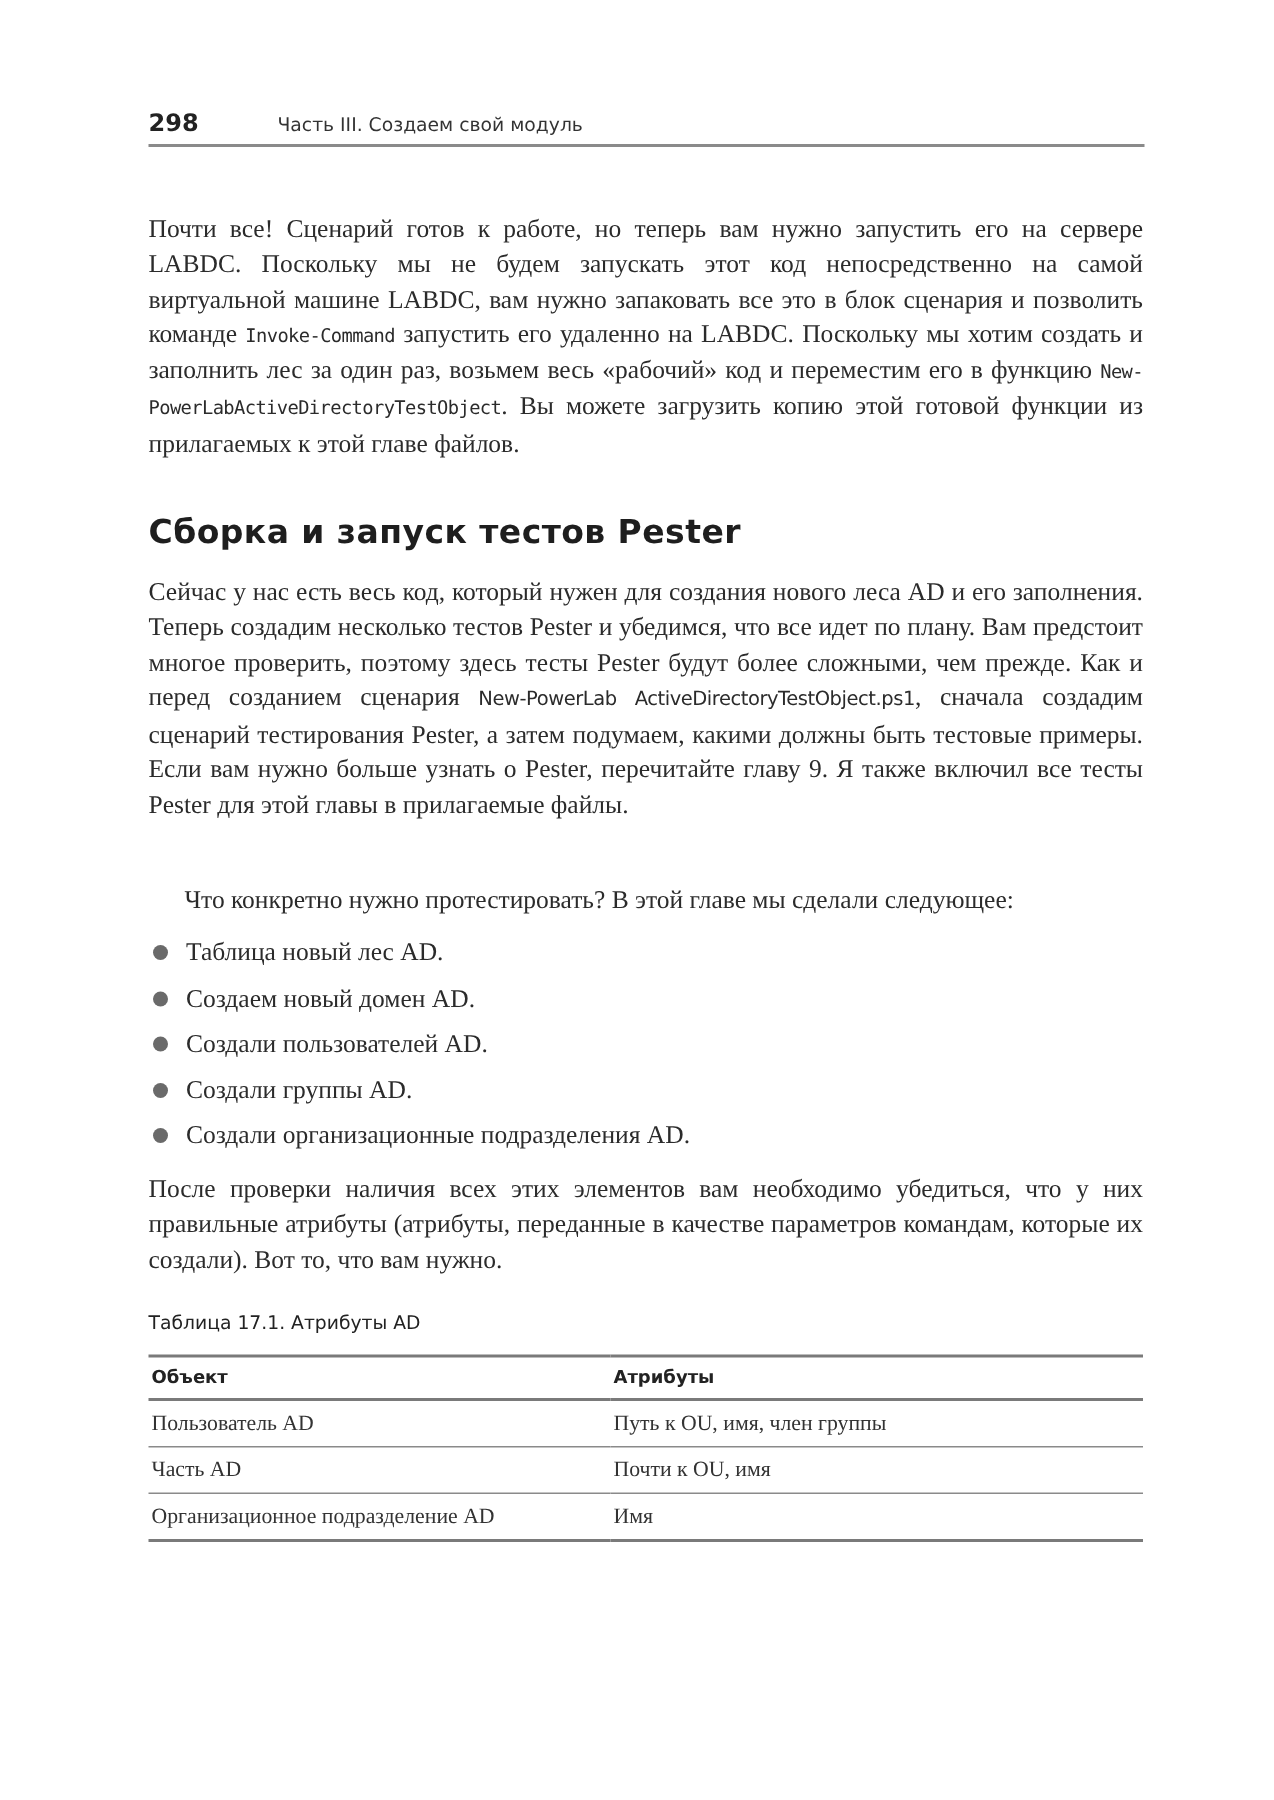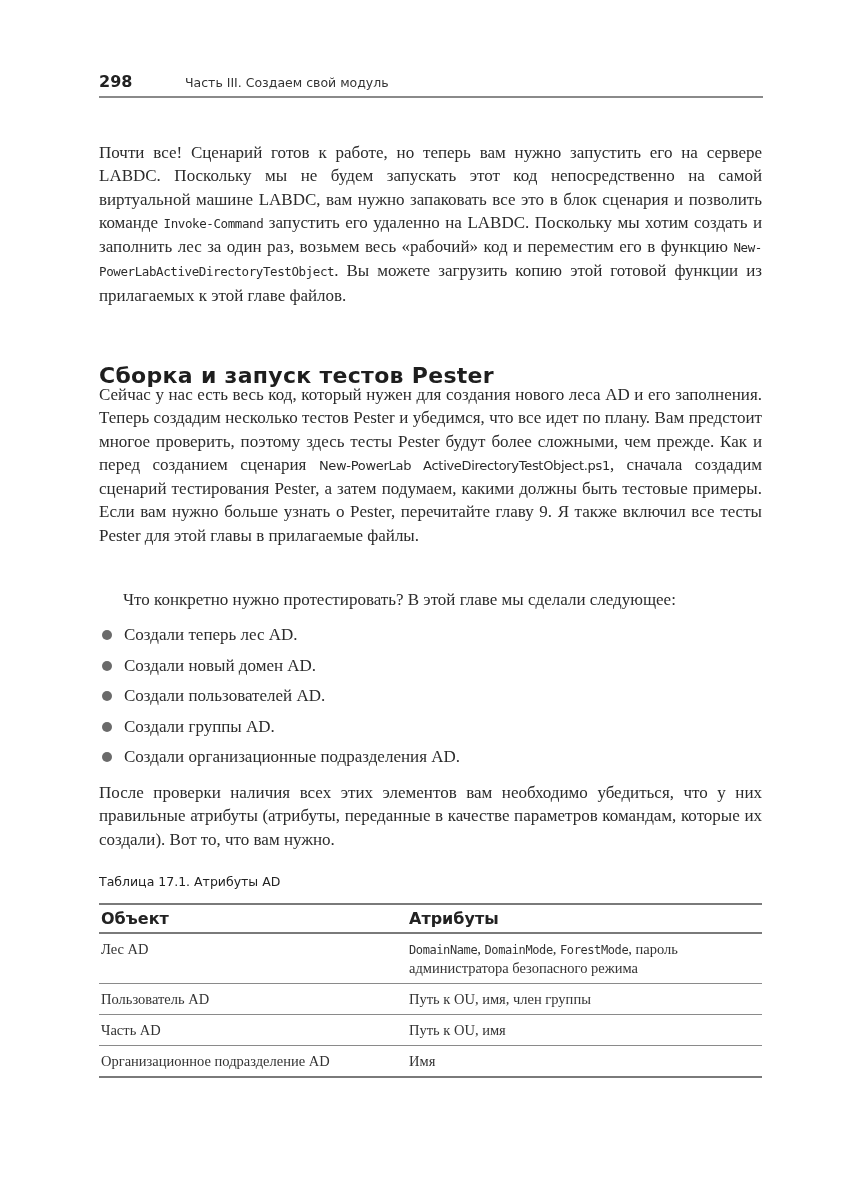--- a/index.html
+++ b/index.html
@@ -6,29 +6,29 @@
   body { width: 849px; height: 1200px; position: relative; overflow: hidden; color: #2a2a2a; }
   .page { position: absolute; left: 0; top: 0; width: 849px; height: 888px; }
   .header { position: absolute; left: 99px; top: 72px; width: 663px; height: 26px; }
   .page-num { position: absolute; left: 0; top: 0; font-family: "DejaVu Sans", sans-serif; font-weight: bold; font-size: 16px; color: #222; }
   .running-title { position: absolute; left: 86px; top: 3px; font-family: "DejaVu Sans", sans-serif; font-size: 12.5px; color: #333; text-align: right; }
   .header-rule { position: absolute; left: 99px; top: 96px; width: 664px; height: 2px; background: #8a8a8a; }
   .body-text { font-family: "Liberation Serif", serif; font-size: 17px; line-height: 23.3px; color: #2b2b2b; text-align: justify; }
   .code { font-family: "DejaVu Sans Mono", monospace; font-size: 12.5px; letter-spacing: -0.4px; }
   .code-sans { font-family: "DejaVu Sans", sans-serif; font-size: 13px; letter-spacing: -0.3px; }
   .block { position: absolute; left: 99px; width: 663px; margin: 0; }
-  .h2 { position: absolute; left: 99px; top: 343px; font-family: "DejaVu Sans", sans-serif; font-weight: bold; font-size: 22px; color: #1e1e1e; letter-spacing: 0.3px; margin-top: 20px; }
+  .h2 { position: absolute; left: 99px; top: 343px; font-family: "DejaVu Sans", sans-serif; font-weight: bold; font-size: 22px; color: #1e1e1e; letter-spacing: 0.3px; }
   ul.bullets { position: absolute; left: 99px; top: 620px; width: 663px; list-style: none; margin: 0; padding: 0; }
   ul.bullets li { position: relative; padding-left: 25px; height: 30.6px; line-height: 30.6px; font-family: "Liberation Serif", serif; font-size: 17px; color: #2b2b2b; }
   ul.bullets li .dot { position: absolute; left: 3px; top: 10px; width: 10px; height: 10px; border-radius: 50%; background: #6a6a6a; }
   .table-caption { position: absolute; left: 99px; top: 874px; font-family: "DejaVu Sans", sans-serif; font-size: 12.5px; color: #222; }
   .table-caption b { font-weight: normal; }
   table.attrs { position: absolute; left: 99px; top: 903px; width: 663px; border-collapse: collapse; }
   table.attrs th, table.attrs td { text-align: left; vertical-align: top; padding: 0; }
-  table.attrs th { font-family: "DejaVu Sans", sans-serif; font-weight: bold; font-size: 16px; color: #222; height: 27px; line-height: 27px; border-top: 2px solid #7a7a7a; border-bottom: 2px solid #7a7a7a; padding-left: 2px; margin-top: 17px; }
+  table.attrs th { font-family: "DejaVu Sans", sans-serif; font-weight: bold; font-size: 12px; color: #222; height: 27px; line-height: 27px; border-top: 2px solid #7a7a7a; border-bottom: 2px solid #7a7a7a; padding-left: 2px; margin-top: 17px; }
   table.attrs td { font-family: "Liberation Serif", serif; font-size: 14.5px; color: #333; border-bottom: 1.5px solid #8a8a8a; padding-top: 6px; padding-bottom: 6px; line-height: 18px; padding-left: 2px; }
   table.attrs tr.last td { border-bottom: 2px solid #7a7a7a; margin-left: 40px; }
   table.attrs td .code { font-size: 12px; }
   .col1 { width: 306px; }
 </style>
 </head>
 <body>
 
 <div class="page">
 
@@ -40,50 +40,46 @@
 
   <p class="block body-text" style="top:141px;"><span>Почти все! Сценарий готов к работе, но теперь вам нужно запустить его на сервере LABDC. Поскольку мы не будем запускать этот код непосредственно на самой виртуальной машине LABDC, вам нужно запаковать все это в блок сценария и позволить команде </span><span class="code">Invoke-Command</span><span> запустить его удаленно на LABDC. Поскольку мы хотим создать и заполнить лес за один раз, возьмем весь «рабочий» код и переместим его в функцию </span><span class="code">New-PowerLabActiveDirectoryTestObject</span><span>. Вы можете загрузить копию этой готовой функции из прилагаемых к этой главе файлов.</span></p>
 
   <div class="h2">Сборка и запуск тестов Pester</div>
 
   <p class="block body-text" style="top:383px;"><span>Сейчас у нас есть весь код, который нужен для создания нового леса AD и его заполнения. Теперь создадим несколько тестов Pester и убедимся, что все идет по плану. Вам предстоит многое проверить, поэтому здесь тесты Pester будут более сложными, чем прежде. Как и перед созданием сценария </span><span class="code-sans">New-PowerLab ActiveDirectoryTestObject.ps1</span><span>, сначала создадим сценарий тестирования Pester, а затем подумаем, какими должны быть тестовые примеры. Если вам нужно больше узнать о Pester, перечитайте главу 9. Я также включил все тесты Pester для этой главы в прилагаемые файлы.</span></p>
 
   <p class="block body-text" style="top:588px;margin-left:24px;">Что конкретно нужно протестировать? В этой главе мы сделали следующее:</p>
 
   <ul class="bullets">
-    <li><span class="dot"></span><span>Создали теперь лес AD.</span></li>
-    <li><span class="dot"></span><span>Создали новый домен AD.</span></li>
+    <li><span class="dot"></span><span>Таблица новый лес AD.</span></li>
+    <li><span class="dot"></span><span>Создаем новый домен AD.</span></li>
     <li><span class="dot"></span><span>Создали пользователей AD.</span></li>
     <li><span class="dot"></span><span>Создали группы AD.</span></li>
     <li><span class="dot"></span><span>Создали организационные подразделения AD.</span></li>
   </ul>
 
   <p class="block body-text" style="top:781px;">После проверки наличия всех этих элементов вам необходимо убедиться, что у них правильные атрибуты (атрибуты, переданные в качестве параметров командам, которые их создали). Вот то, что вам нужно.</p>
 
   <div class="table-caption"><b>Таблица 17.1.</b><span> Атрибуты AD</span></div>
 
   <table class="attrs">
     <thead>
       <tr>
         <th class="col1">Объект</th>
         <th>Атрибуты</th>
       </tr>
     </thead>
     <tbody>
       <tr>
-        <td class="col1">Лес AD</td>
-        <td><span class="code">DomainName</span><span>, </span><span class="code">DomainMode</span><span>, </span><span class="code">ForestMode</span><span>, пароль администратора безопасного режима</span></td>
-      </tr>
-      <tr>
         <td class="col1">Пользователь AD</td>
         <td>Путь к OU, имя, член группы</td>
       </tr>
       <tr>
         <td class="col1">Часть AD</td>
-        <td>Путь к OU, имя</td>
+        <td>Почти к OU, имя</td>
       </tr>
       <tr class="last">
         <td class="col1">Организационное подразделение AD</td>
         <td>Имя</td>
       </tr>
     </tbody>
   </table>
 
 </div>
 

